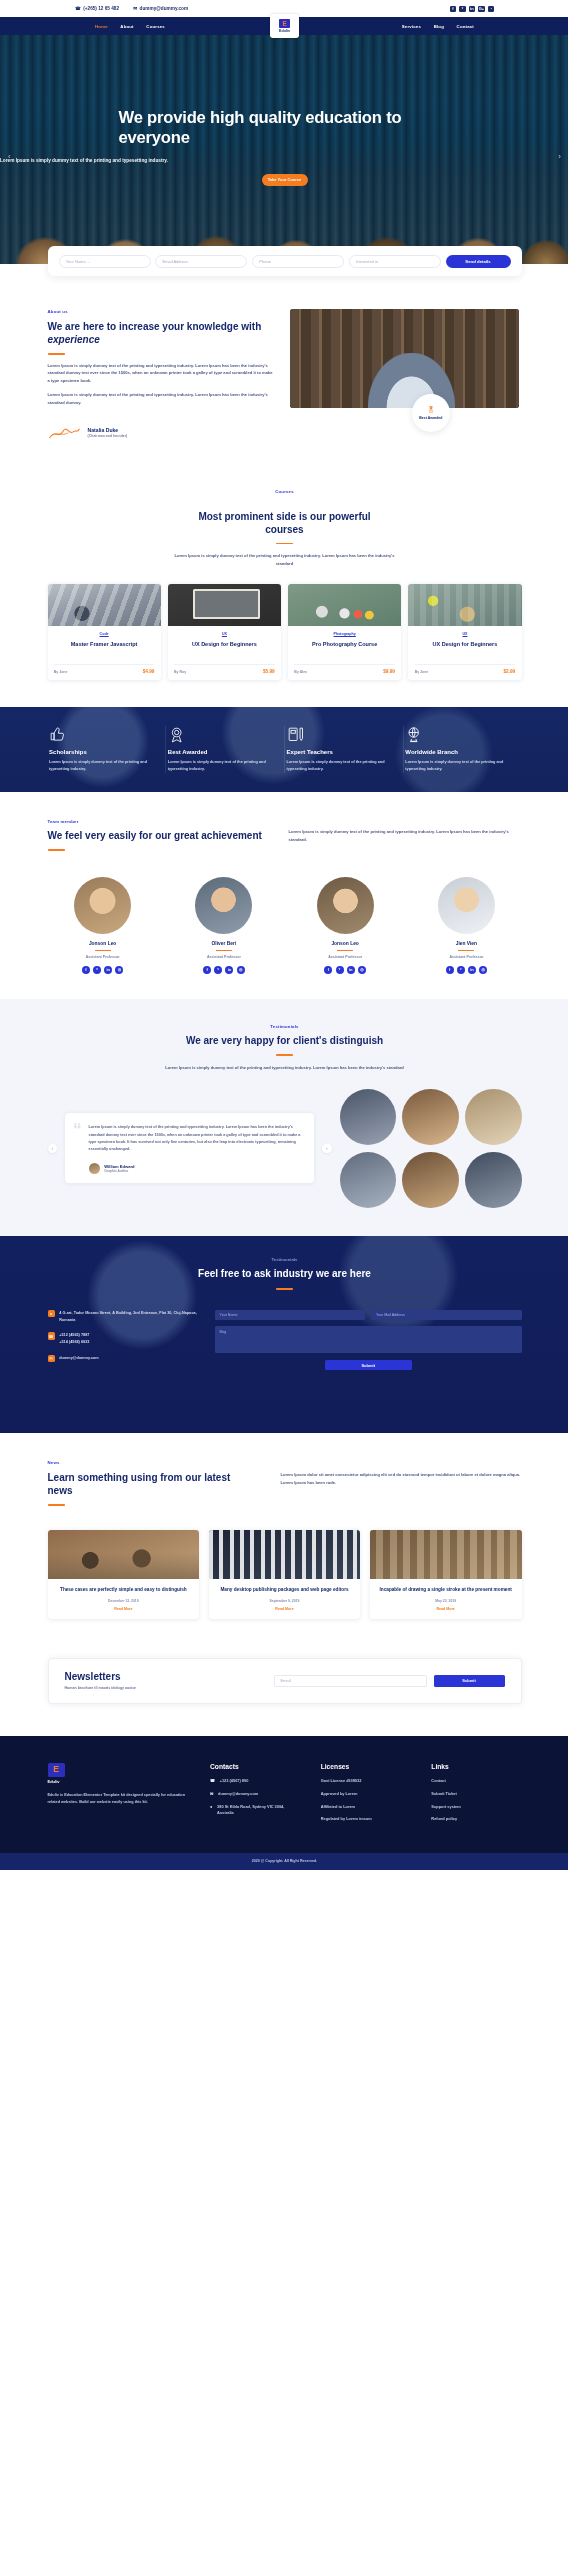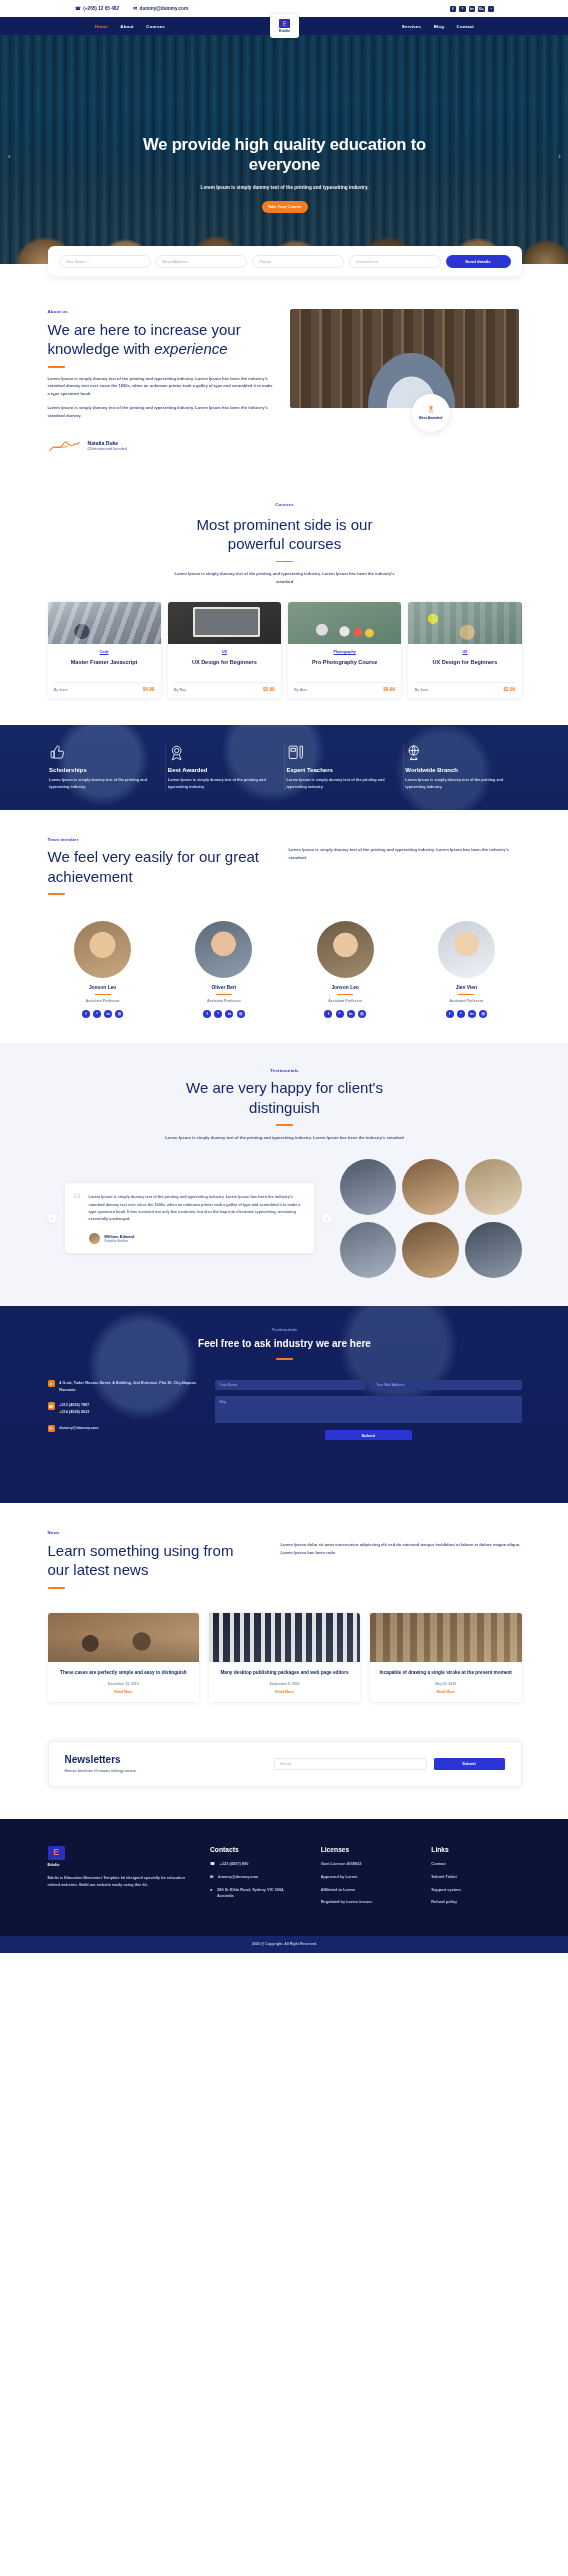--- a/index.html
+++ b/index.html
@@ -32,36 +32,36 @@
     repeating-linear-gradient(90deg,rgba(10,45,70,.85) 0px,rgba(18,70,100,.65) 5.5px,rgba(8,38,60,.9) 11px),
     linear-gradient(180deg,rgba(12,40,60,.2) 0%,rgba(12,40,60,.1) 45%,rgba(60,50,45,.75) 62%,rgba(80,65,55,.9) 100%)}
   .hero-people{position:absolute;left:0;right:0;bottom:0;height:87px;background:
     radial-gradient(ellipse 43px 39px at 8% 100%,#b08a5c 0%,#6e5236 60%,transparent 70%),
     radial-gradient(ellipse 38px 36px at 22% 100%,#d9b98e 0%,#8a6c46 60%,transparent 70%),
     radial-gradient(ellipse 39px 41px at 38% 100%,#a8824f 0%,#5c462c 60%,transparent 70%),
     radial-gradient(ellipse 36px 35px at 52% 100%,#c9a273 0%,#7a5d3b 60%,transparent 70%),
     radial-gradient(ellipse 43px 39px at 68% 100%,#8e6f48 0%,#4e3b24 60%,transparent 70%),
     radial-gradient(ellipse 39px 38px at 84% 100%,#d2ae80 0%,#7d6040 60%,transparent 70%),
     radial-gradient(ellipse 36px 35px at 96% 100%,#9b7a4e 0%,#584328 60%,transparent 70%)}
-  .hero-inner{position:relative;z-index:3;text-align:center;padding-top:100px}
+  .hero-inner{position:relative;z-index:3;padding-top:73px}
   .hero-h1{font-size:16.6px;font-weight:bold;color:#fff;line-height:1.22;width:332px;margin:0 auto;letter-spacing:-0.2px}
   .hero-sub{font-size:4.7px;color:#fff;margin-top:9.5px;font-weight:bold;opacity:.95}
   .hero-btn{margin:11px auto 0;width:46px;height:12px;background:#f57c1f;border-radius:7.1px;color:#fff;font-size:4px;font-weight:bold;display:flex;align-items:center;justify-content:center;cursor:pointer}
   .arrow{position:absolute;top:117px;z-index:4;color:rgba(255,255,255,.7);font-size:8px;cursor:pointer}
   .arrow.l{left:8px}.arrow.r{right:8px}
 
   
   .searchwrap{position:relative;margin-top:-17.4px;z-index:6;display:flex;justify-content:center}
   .searchcard{width:474px;height:30px;background:#fff;border-radius:6.3px;box-shadow:0 1.6px 8px rgba(0,0,0,.09);display:flex;align-items:center;gap:4.7px;padding:0 11px}
   .sfield{flex:1;height:13.4px;border:0.8px solid #e7e9f2;border-radius:7.1px;display:flex;align-items:center;padding-left:6.3px;font-size:4px;color:#a8acc4}
   .sbtn{width:65px;height:13.4px;background:#2b35d6;border-radius:7.1px;color:#fff;font-size:4.3px;font-weight:bold;display:flex;align-items:center;justify-content:center;cursor:pointer}
 
   
   .eyebrow{font-size:4.3px;font-weight:bold;color:#2b35d6;letter-spacing:0.2px}
-  .h2{font-size:15px;font-weight:normal;color:#17276b;line-height:1.3}
+  .h2{font-size:10px;font-weight:bold;color:#17276b;line-height:1.3}
   .h2 i{font-style:italic}
   .rule{width:17.4px;height:1.6px;background:#f57c1f;margin:7.1px 0;border-radius:0.8px}
   .rule.c{margin:7.1px auto}
   .p{font-size:4.1px;line-height:1.85;color:#4d5680;font-weight:bold}
 
   
   .about{padding:33px 0 28.4px;display:flex;gap:17.4px;align-items:flex-start}
   .about-l{width:225px}
   .about-r{width:229px;position:relative}
   .about-img{width:100%;height:99px;border-radius:3.2px;background:
@@ -74,21 +74,21 @@
   .badge-ico{font-size:7.1px;color:#f57c1f;line-height:1}
   .badge-t{font-size:3.5px;font-weight:bold;color:#17276b;margin-top:1.6px;line-height:1.2}
   .sign-row{display:flex;align-items:center;gap:7.1px;margin-top:17.4px}
   .sign{width:33px;height:17.4px;position:relative}
   .sign svg{position:absolute;inset:0}
   .sign-name{font-size:5.1px;font-weight:bold;color:#17276b}
   .sign-role{font-size:3.5px;color:#7b82a5;margin-top:0.8px;font-weight:bold}
 
   
   .courses{padding:19px 0 27px;text-align:center}
-  .courses .h2{width:205px;margin:8px auto 0}
+  .courses .h2{width:205px;margin:16px auto 0}
   .courses .p{width:237px;margin:8px auto 0;text-align:center}
   .cgrid{display:flex;gap:7.1px;margin-top:16px}
   .ccard{flex:1;background:#fff;border-radius:3.2px;box-shadow:0 0.8px 4.7px rgba(20,35,90,.1);overflow:hidden;cursor:pointer}
   .cimg{height:42px;position:relative;overflow:hidden}
   .ci1{background:linear-gradient(160deg,#b9bfc6,#8e97a3 45%,#6d7884)}
   .ci1:after{content:"";position:absolute;inset:0;background:repeating-linear-gradient(110deg,rgba(255,255,255,.32) 0 4.7px,transparent 4.7px 12.6px),radial-gradient(circle at 30% 70%,#3e4a59 0 7.1px,transparent 8px)}
   .ci2{background:linear-gradient(160deg,#3c3c3c,#2a2a2a)}
   .ci2:after{content:"";position:absolute;left:22%;top:14%;width:56%;height:62%;background:#6e7378;border:2.4px solid #e8e3d8;border-radius:1.6px}
   .ci3{background:linear-gradient(160deg,#7f9a86,#5f7f6c)}
   .ci3:after{content:"";position:absolute;inset:0;background:radial-gradient(circle at 62% 72%,#e85f4a 0 4px,transparent 4.7px),radial-gradient(circle at 72% 74%,#f0c63a 0 4px,transparent 4.7px),radial-gradient(circle at 50% 70%,#e8e8e8 0 4.7px,transparent 5.5px),radial-gradient(circle at 30% 66%,#ddd 0 5.5px,transparent 6.3px)}

